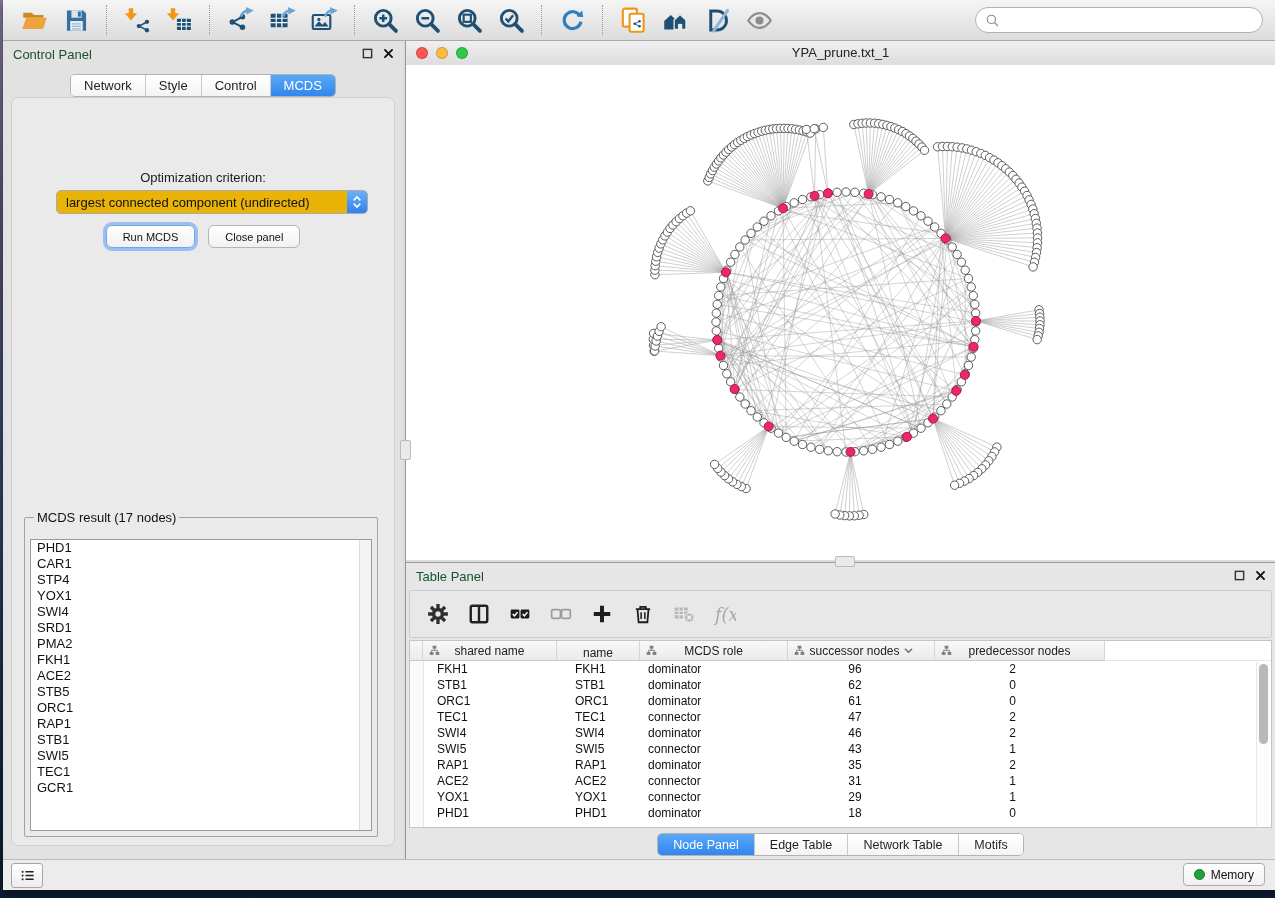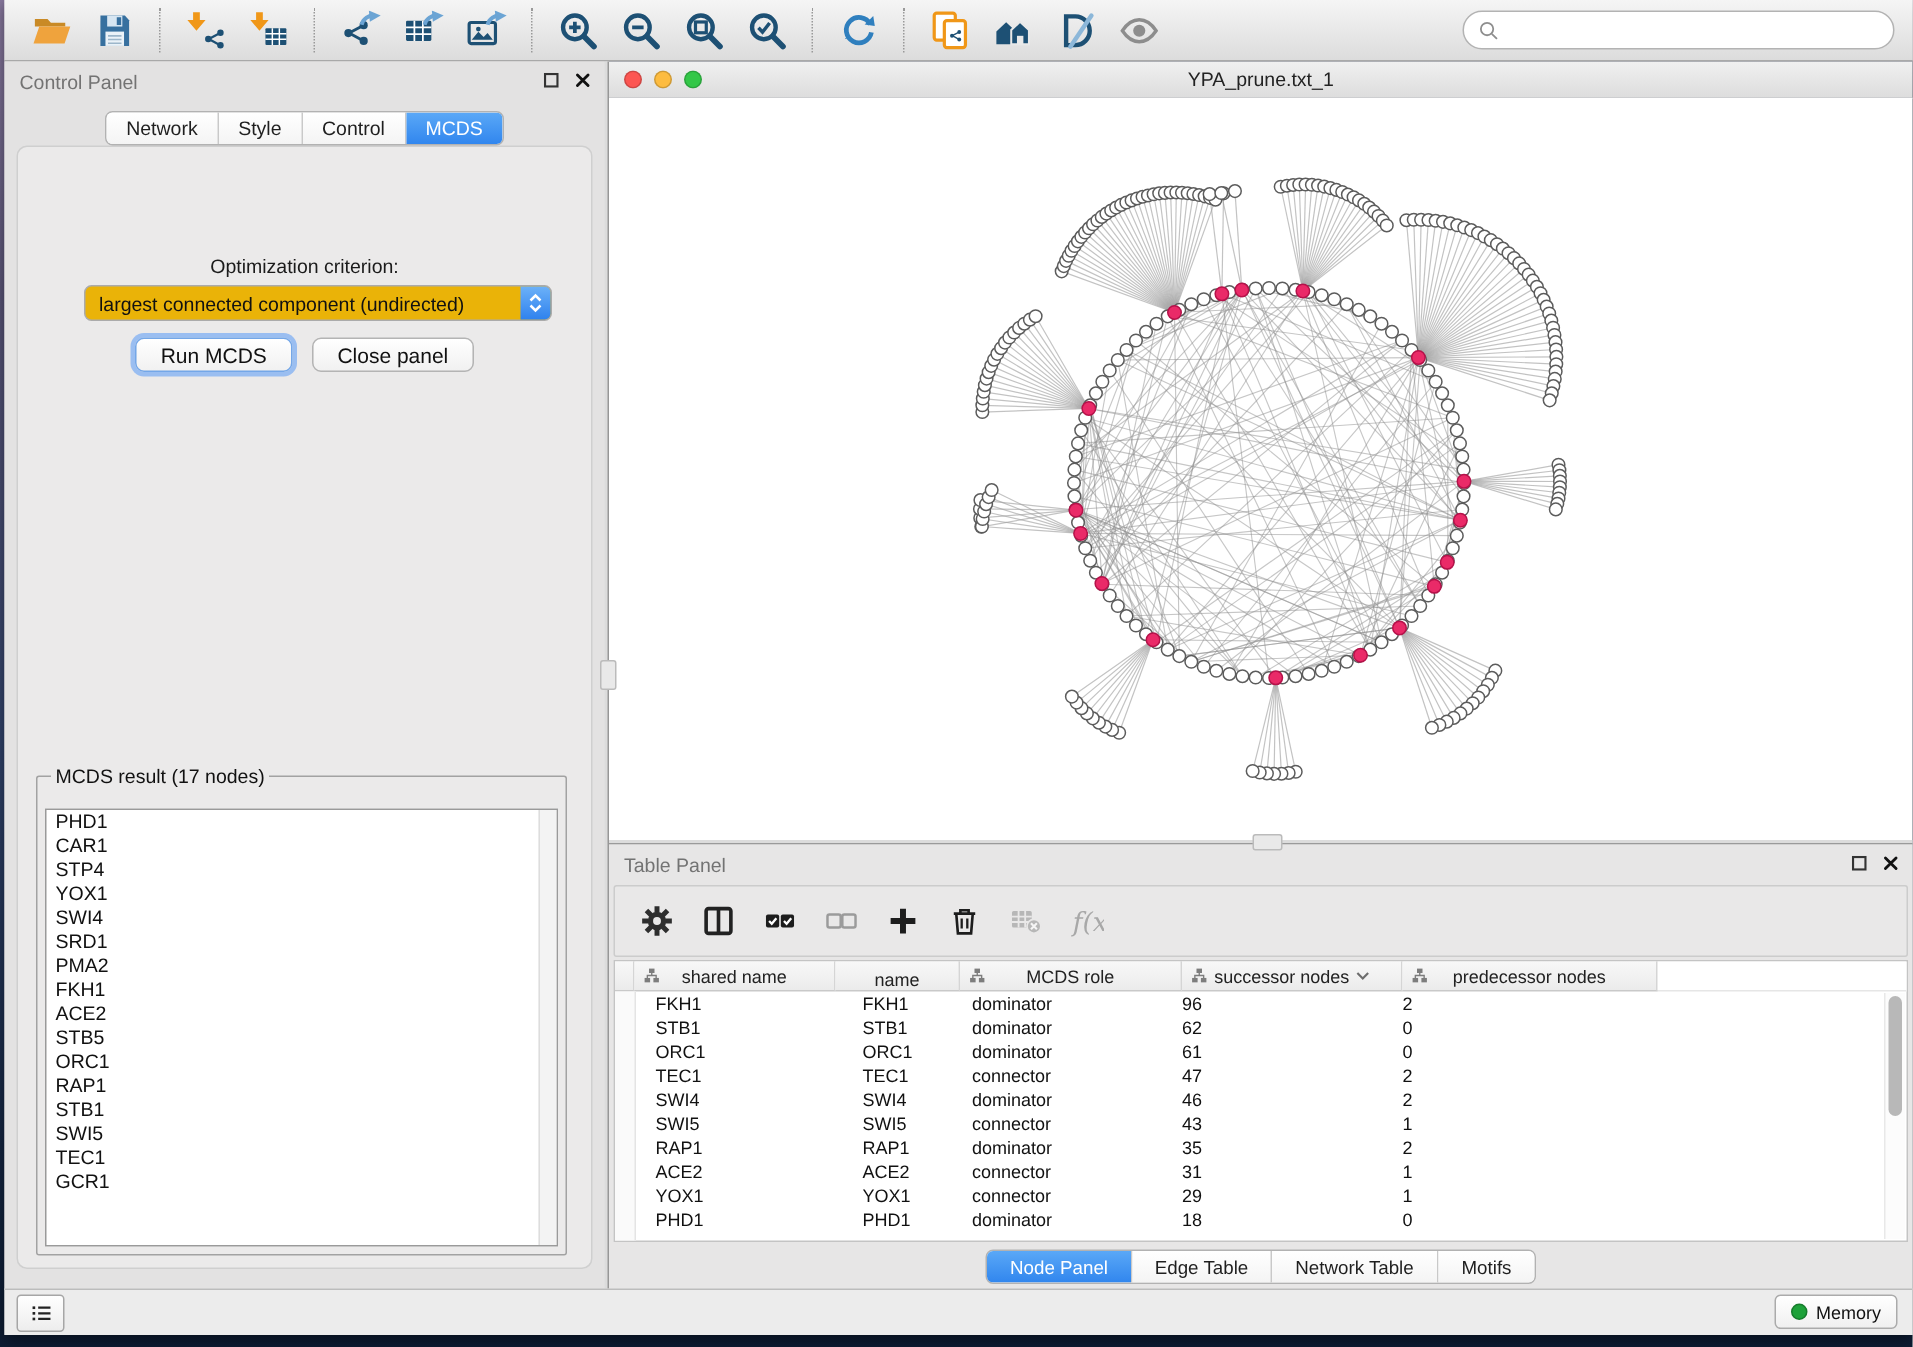--- a/index.html
+++ b/index.html
@@ -15,21 +15,21 @@
   .tb-btn svg{width:27px;height:27px;}
   .tb-sep{width:0;height:30px;border-left:1px dotted #999;margin:0 9px;}
   .tb-spacer{flex:1;}
   .searchbox{width:288px;height:26px;background:#fff;border:1px solid #b3b3b3;border-radius:13px;
     display:flex;align-items:center;padding:0 9px;box-sizing:border-box;margin-right:2px;}
   .searchbox svg{width:15px;height:15px;margin-right:5px;flex:none;}
   .searchbox input{border:none;outline:none;flex:1;font-size:13px;background:transparent;font-family:"Liberation Sans",sans-serif;}
 
   
   .ph{position:absolute;top:0;left:0;right:0;height:26px;}
-  .ph .ph-title{position:absolute;left:10px;top:6px;font-size:13px;color:#737373;}
+  .ph .ph-title{position:absolute;left:10px;top:6px;font-size:13px;color:#14532d;}
   .ph .ph-icons{position:absolute;right:8px;top:6px;display:flex;gap:8px;}
   .ph .ph-icons svg{width:13px;height:13px;}
 
   
   .control-panel{position:absolute;left:0;top:41px;width:400px;height:819px;background:#e3e2e2;}
   .v-splitter{position:absolute;left:400px;top:41px;width:3px;height:819px;background:#dcdcdc;border-right:1px solid #979797;box-sizing:border-box;}
   .v-handle{position:absolute;left:397px;top:440px;width:9px;height:18px;background:#e9e9e9;border:1px solid #bbb;border-radius:2px;z-index:5;}
   .h-splitter{position:absolute;left:403px;top:560px;right:0;height:3px;background:#dcdcdc;border-bottom:1px solid #9a9a9a;box-sizing:border-box;}
   .h-handle{position:absolute;left:832px;top:556px;width:18px;height:9px;background:#e9e9e9;border:1px solid #bbb;border-radius:2px;z-index:5;}
 
@@ -42,21 +42,21 @@
   .seg .s:last-child{border-right:none;}
   .seg .s.active{background:linear-gradient(#5aa8f7,#3186ee);color:#fff;}
   .opt-label{position:absolute;top:72px;left:0;right:0;text-align:center;font-size:13px;color:#1b1b1b;}
   .criterion{position:absolute;top:92px;left:44px;width:312px;height:24px;background:#eab308;border:1px solid #ababab;
     border-radius:5px;box-sizing:border-box;display:flex;align-items:center;}
   .criterion .cr-text{flex:1;font-size:13px;padding-left:9px;color:#111;white-space:nowrap;overflow:hidden;}
   .criterion .cr-step{width:20px;height:22px;border-radius:0 4px 4px 0;background:linear-gradient(#6cb1f8,#2f82ee);
     display:flex;align-items:center;justify-content:center;}
   .cp-buttons{position:absolute;top:127px;left:0;right:0;display:flex;justify-content:center;gap:13px;}
   .btn{height:23px;padding:0 16px;background:linear-gradient(#ffffff,#f1f1f1);border:1px solid #b4b4b4;
-    border-radius:6px;font-size:14px;color:#111;display:flex;align-items:center;font-family:"Liberation Sans",sans-serif;}
+    border-radius:6px;font-size:11px;color:#111;display:flex;align-items:center;font-family:"Liberation Sans",sans-serif;}
   .btn.focus{box-shadow:0 0 0 3px rgba(88,153,246,.55);border-color:#74a7e8;}
   .result-box{position:absolute;left:12px;right:16px;top:412px;bottom:8px;border:1px solid #a2a2a2;
     border-radius:2px;margin:0;padding:4px;}
   .result-box legend{font-size:13px;color:#111;padding:0 3px;margin-left:5px;}
   .result-list{position:absolute;left:5px;right:5px;top:14px;bottom:5px;background:#fff;border:1px solid #9a9a9a;overflow:hidden;}
   .result-list .item{font-size:13px;line-height:16px;padding-left:6px;color:#111;}
   .result-scroll{position:absolute;right:0;top:0;bottom:0;width:11px;background:#f3f3f3;border-left:1px solid #ddd;}
 
   
   .network-panel{position:absolute;left:403px;top:41px;right:0;height:519px;background:#0f172a;}
@@ -77,21 +77,21 @@
   .thead{position:absolute;top:0;left:0;right:0;height:20px;display:flex;}
   .th{position:relative;box-sizing:border-box;height:20px;background:linear-gradient(#f8f8f8,#ebebeb);
     border-right:1px solid #d5d5d5;border-bottom:1px solid #c9c9c9;font-size:12px;color:#222;
     display:flex;align-items:center;justify-content:center;gap:4px;}
   .th .treeic{position:absolute;left:6px;top:4px;}
   .gutter{width:13px;background:linear-gradient(#f8f8f8,#ebebeb);border-right:1px solid #d5d5d5;border-bottom:1px solid #c9c9c9;box-sizing:border-box;height:20px;}
   .gutter-col{position:absolute;left:0;top:20px;bottom:0;width:13px;background:#fafafa;border-right:1px solid #e4e4e4;}
   .tbody{position:absolute;top:20px;left:13px;right:14px;bottom:0;overflow:hidden;}
   .tr{display:flex;height:16px;}
   .td{box-sizing:border-box;font-size:12px;color:#111;line-height:16px;white-space:nowrap;overflow:hidden;}
-  .td.num{text-align:left;}
+  .td.num{text-align:center;}
   .tscroll{position:absolute;right:1px;top:21px;bottom:1px;width:13px;background:#fcfcfc;border-left:1px solid #e8e8e8;}
   .tscroll .thumb{position:absolute;left:2px;top:2px;width:9px;height:80px;background:#b8b8b8;border-radius:5px;}
   .tp-tabs{position:absolute;top:270px;left:0;right:0;display:flex;justify-content:center;}
 
   
   .status-bar{position:absolute;left:0;right:0;bottom:0;height:30px;background:#ececec;border-top:1px solid #bcbcbc;}
   .list-btn{position:absolute;left:8px;top:3px;width:30px;height:23px;background:linear-gradient(#ffffff,#ededed);
     border:1px solid #a6a6a6;border-radius:3px;display:flex;align-items:center;justify-content:center;}
   .list-btn svg{width:15px;height:15px;}
   .memory-btn{position:absolute;right:10px;top:3px;height:23px;box-sizing:border-box;padding:0 10px;

